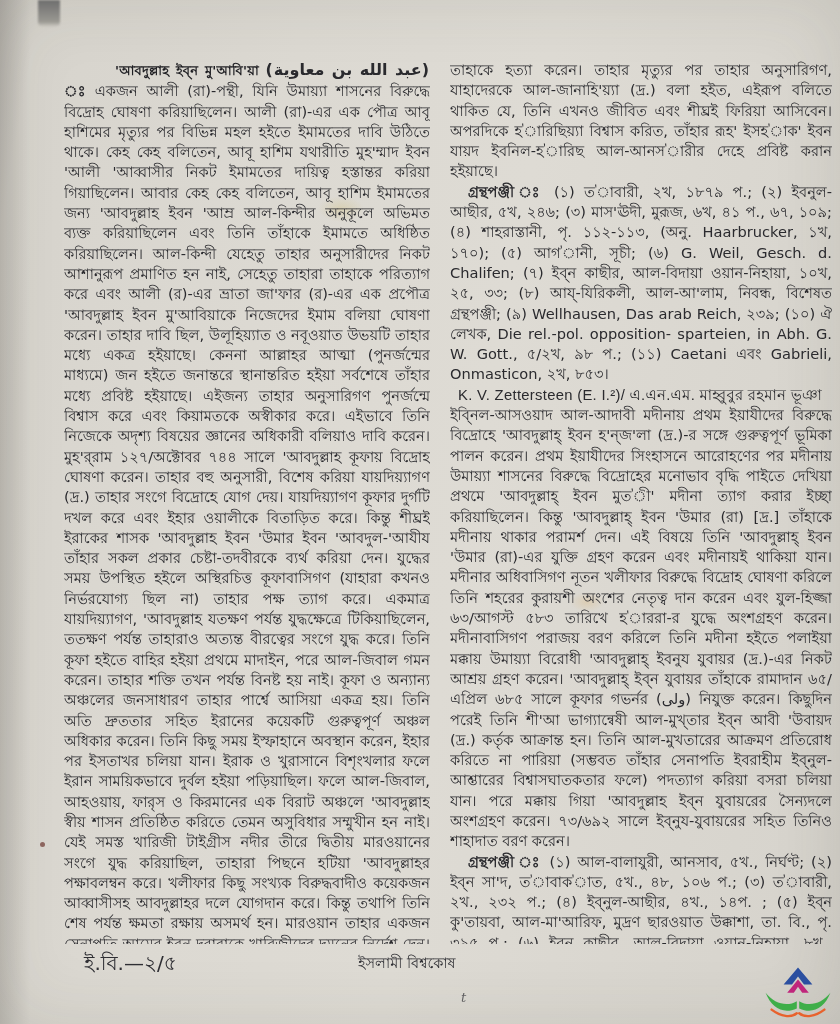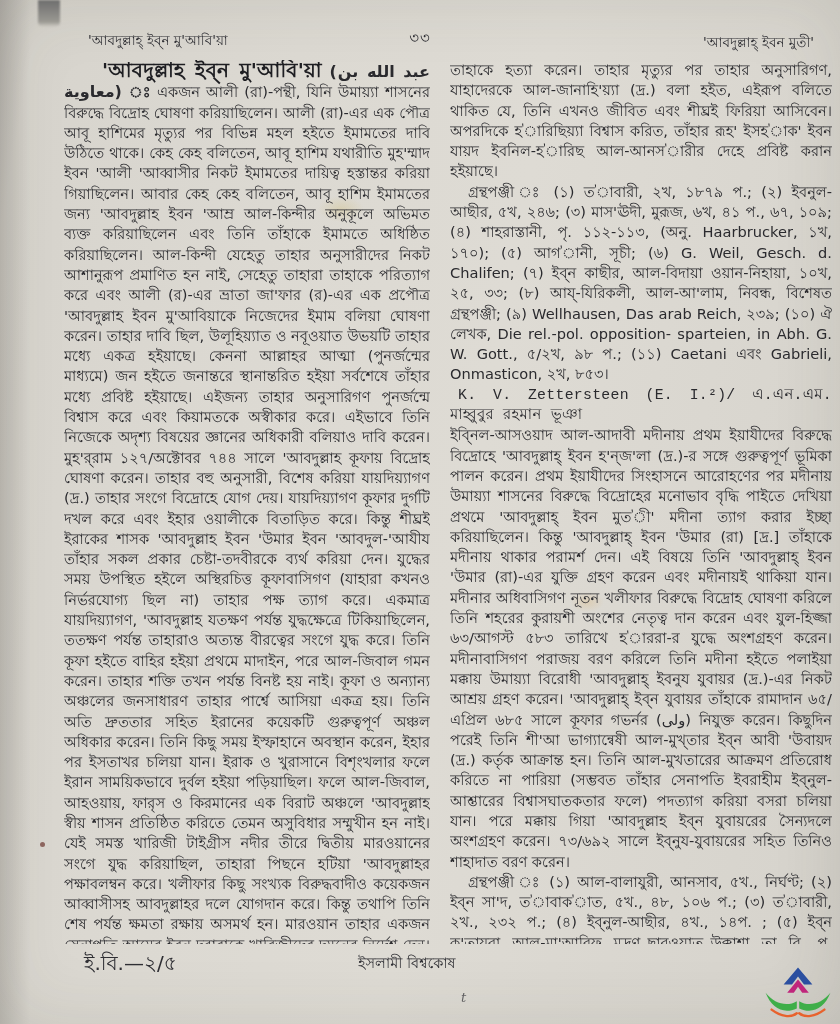--- a/index.html
+++ b/index.html
@@ -24,50 +24,45 @@
   .header{position:absolute;top:26px;left:0;width:840px;height:24px;font-size:13.5px;color:#2e2e33;}
   .header .h-left{position:absolute;left:88px;top:4px;}
   .header .h-num{position:absolute;left:0;right:0;top:0;text-align:center;font-size:15px;letter-spacing:1px;}
   .header .h-right{position:absolute;right:26px;top:6px;}
   .col{position:absolute;top:60px;overflow:hidden;text-align:justify;
     font-size:14.6px;line-height:20.3px;color:#2a2a2e;}
   .col-left{left:64px;width:366px;height:884px;}
   .col-right{left:450px;width:382px;height:884px;}
   .col p{margin:0;}
   .lead-indent{text-indent:38px;}
-  .article-title{font-weight:bold;font-size:20px;letter-spacing:.2px;color:#1e1e22;}
+  .article-title{font-weight:bold;font-size:13px;letter-spacing:.2px;color:#1e1e22;margin-left:13px;}
   .arabic{font-size:16px;font-weight:bold;direction:ltr;unicode-bidi:isolate;letter-spacing:1px;}
   .sep{font-weight:bold;}
   .biblio{text-indent:18px;}
-  .biblio-label{font-weight:normal;margin-top:8px;}
-  .author-line{text-indent:8px;font-family:Liberation Mono, monospace;font-size:14.8px;letter-spacing:.3px;}
+  .biblio-label{font-weight:bold;margin-top:8px;}
+  .author-line{text-indent:8px;font-family:Liberation Sans, sans-serif;font-size:14.8px;letter-spacing:.3px;}
   .article2-head{text-indent:16px;margin-top:6px !important;margin-bottom:2px !important;}
   .footer-left{position:absolute;left:84px;top:948px;font-size:20px;color:#2e2e33;}
   .footer-center{position:absolute;left:358px;top:952px;font-size:14.5px;color:#2e2e33;}
   .margin-dot{position:absolute;left:40px;top:842px;width:5px;height:5px;border-radius:50%;background:#7a4a44;opacity:.8;}
   .margin-mark{position:absolute;left:461px;top:990px;font-family:"DejaVu Serif","Liberation Serif",serif;
     font-style:italic;font-size:13px;color:#3a3a3e;opacity:.75;}
   .logo{position:absolute;right:6px;bottom:0px;width:72px;height:60px;}
 </style>
 </head>
 <body>
 
 <div class="page">
 
   <div class="vignette"></div>
   <div class="edge-shadow"></div>
   <div class="scan-strip"></div>
   <div class="stain1"></div>
   <div class="stain2"></div>
 
-  <div class="header">
-    <span class="h-left">'আবদুল্লাহ্ ইব্ন মু'আবি'য়া</span>
-    <span class="h-num">৩৩</span>
-    <span class="h-right">'আবদুল্লাহ্ ইবন মুতী'</span>
-  </div>
 
   <div class="col col-left">
     <p class="lead-indent">
       <span class="article-title">'আবদুল্লাহ ইব্ন মু'আবি'য়া</span>
       <span class="arabic">(عبد الله بن معاوية)</span>
       <span class="sep"> ঃ </span>
       <span>একজন আলী (রা)-পন্থী, যিনি উমায়্যা শাসনের বিরুদ্ধে বিদ্রোহ ঘোষণা করিয়াছিলেন। আলী (রা)-এর এক পৌত্র আবূ হাশিমের মৃত্যুর পর বিভিন্ন মহল হইতে ইমামতের দাবি উঠিতে থাকে। কেহ কেহ বলিতেন, আবূ হাশিম যথারীতি মুহ'ম্মাদ ইবন 'আলী 'আব্বাসীর নিকট ইমামতের দায়িত্ব হস্তান্তর করিয়া গিয়াছিলেন। আবার কেহ কেহ বলিতেন, আবূ হাশিম ইমামতের জন্য 'আবদুল্লাহ ইবন 'আম্র আল-কিন্দীর অনুকূলে অভিমত ব্যক্ত করিয়াছিলেন এবং তিনি তাঁহাকে ইমামতে অধিষ্ঠিত করিয়াছিলেন। আল-কিন্দী যেহেতু তাহার অনুসারীদের নিকট আশানুরূপ প্রমাণিত হন নাই, সেহেতু তাহারা তাহাকে পরিত্যাগ করে এবং আলী (র)-এর ভ্রাতা জা'ফার (র)-এর এক প্রপৌত্র 'আবদুল্লাহ ইবন মু'আবিয়াকে নিজেদের ইমাম বলিয়া ঘোষণা করেন। তাহার দাবি ছিল, উলূহিয়্যাত ও নবূওয়াত উভয়টি তাহার মধ্যে একত্র হইয়াছে। কেননা আল্লাহর আত্মা (পুনর্জন্মের মাধ্যমে) জন হইতে জনান্তরে স্থানান্তরিত হইয়া সর্বশেষে তাঁহার মধ্যে প্রবিষ্ট হইয়াছে। এইজন্য তাহার অনুসারিগণ পুনর্জন্মে বিশ্বাস করে এবং কিয়ামতকে অস্বীকার করে। এইভাবে তিনি নিজেকে অদৃশ্য বিষয়ের জ্ঞানের অধিকারী বলিয়াও দাবি করেন। মুহ'র্‌রাম ১২৭/অক্টোবর ৭৪৪ সালে 'আবদুল্লাহ কূফায় বিদ্রোহ ঘোষণা করেন। তাহার বহু অনুসারী, বিশেষ করিয়া যায়দিয়্যাগণ (দ্র.) তাহার সংগে বিদ্রোহে যোগ দেয়। যায়দিয়্যাগণ কূফার দুর্গটি দখল করে এবং ইহার ওয়ালীকে বিতাড়িত করে। কিন্তু শীঘ্রই ইরাকের শাসক 'আবদুল্লাহ ইবন 'উমার ইবন 'আবদুল-'আযীয তাঁহার সকল প্রকার চেষ্টা-তদবীরকে ব্যর্থ করিয়া দেন। যুদ্ধের সময় উপস্থিত হইলে অস্থিরচিত্ত কূফাবাসিগণ (যাহারা কখনও নির্ভরযোগ্য ছিল না) তাহার পক্ষ ত্যাগ করে। একমাত্র যায়দিয়্যাগণ, 'আবদুল্লাহ যতক্ষণ পর্যন্ত যুদ্ধক্ষেত্রে টিকিয়াছিলেন, ততক্ষণ পর্যন্ত তাহারাও অত্যন্ত বীরত্বের সংগে যুদ্ধ করে। তিনি কূফা হইতে বাহির হইয়া প্রথমে মাদাইন, পরে আল-জিবাল গমন করেন। তাহার শক্তি তখন পর্যন্ত বিনষ্ট হয় নাই। কূফা ও অন্যান্য অঞ্চলের জনসাধারণ তাহার পার্শ্বে আসিয়া একত্র হয়। তিনি অতি দ্রুততার সহিত ইরানের কয়েকটি গুরুত্বপূর্ণ অঞ্চল অধিকার করেন। তিনি কিছু সময় ইস্ফাহানে অবস্থান করেন, ইহার পর ইসতাখর চলিয়া যান। ইরাক ও খুরাসানে বিশৃংখলার ফলে ইরান সাময়িকভাবে দুর্বল হইয়া পড়িয়াছিল। ফলে আল-জিবাল, আহওয়ায়, ফারৃস ও কিরমানের এক বিরাট অঞ্চলে 'আবদুল্লাহ স্বীয় শাসন প্রতিষ্ঠিত করিতে তেমন অসুবিধার সম্মুখীন হন নাই। যেই সমস্ত খারিজী টাইগ্রীস নদীর তীরে দ্বিতীয় মারওয়ানের সংগে যুদ্ধ করিয়াছিল, তাহারা পিছনে হটিয়া 'আবদুল্লাহর পক্ষাবলম্বন করে। খলীফার কিছু সংখ্যক বিরুদ্ধবাদীও কয়েকজন আব্বাসীসহ আবদুল্লাহর দলে যোগদান করে। কিন্তু তথাপি তিনি শেষ পর্যন্ত ক্ষমতা রক্ষায় অসমর্থ হন। মারওয়ান তাহার একজন সেনাপতি আমের ইবন দুবারাকে খারিজীদের দমনের নির্দেশ দেন। তিনি তাঁহার সৈন্যসমেত 'আবদুল্লাহর রাজ্যে প্রবেশ করেন এবং তাহার শাসনের বিলুপ্তি সাধন করেন। ১২৯/৭৪৬-৪৭ সালে 'আবদুল্লাহ মারউশ্-শাযান নামক স্থানের যুদ্ধে পরাজয় বরণ করেন এবং পলাইয়া খুরাসান চলিয়া যান, যেখানে বিখ্যাত আব্বাসী সেনাপতি আবূ মুসলিম</span>
     </p>
   </div>
 

